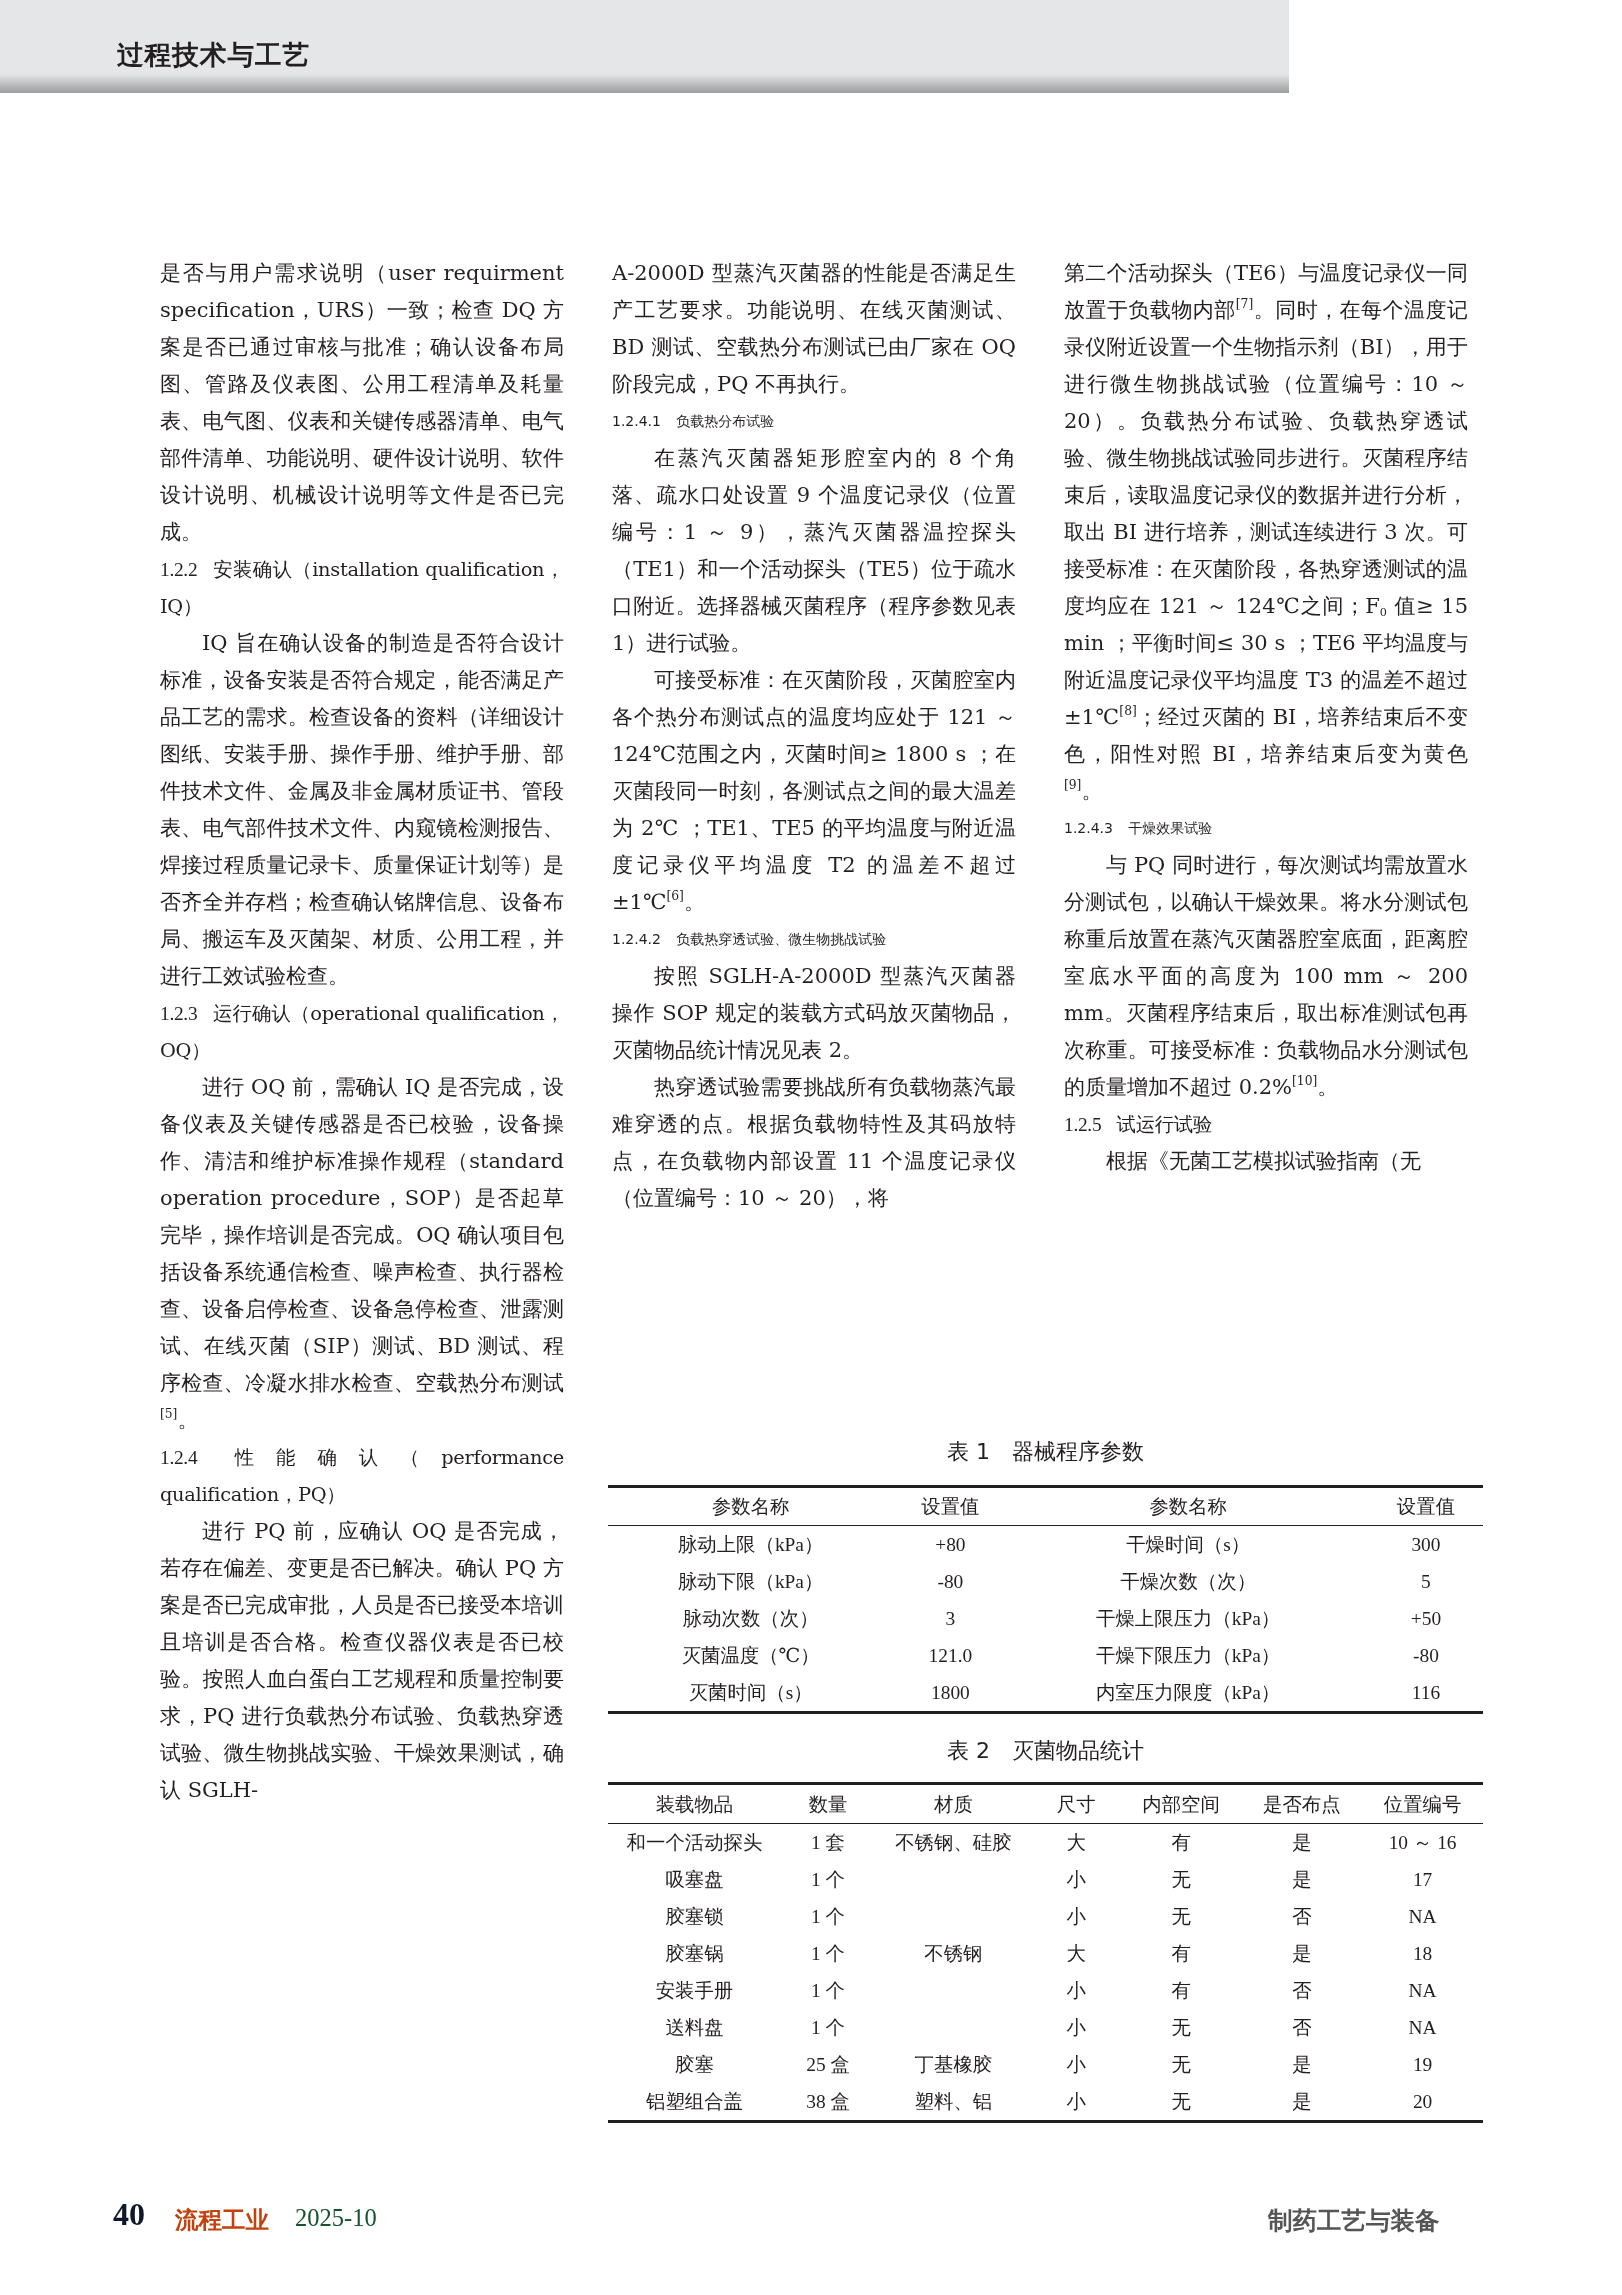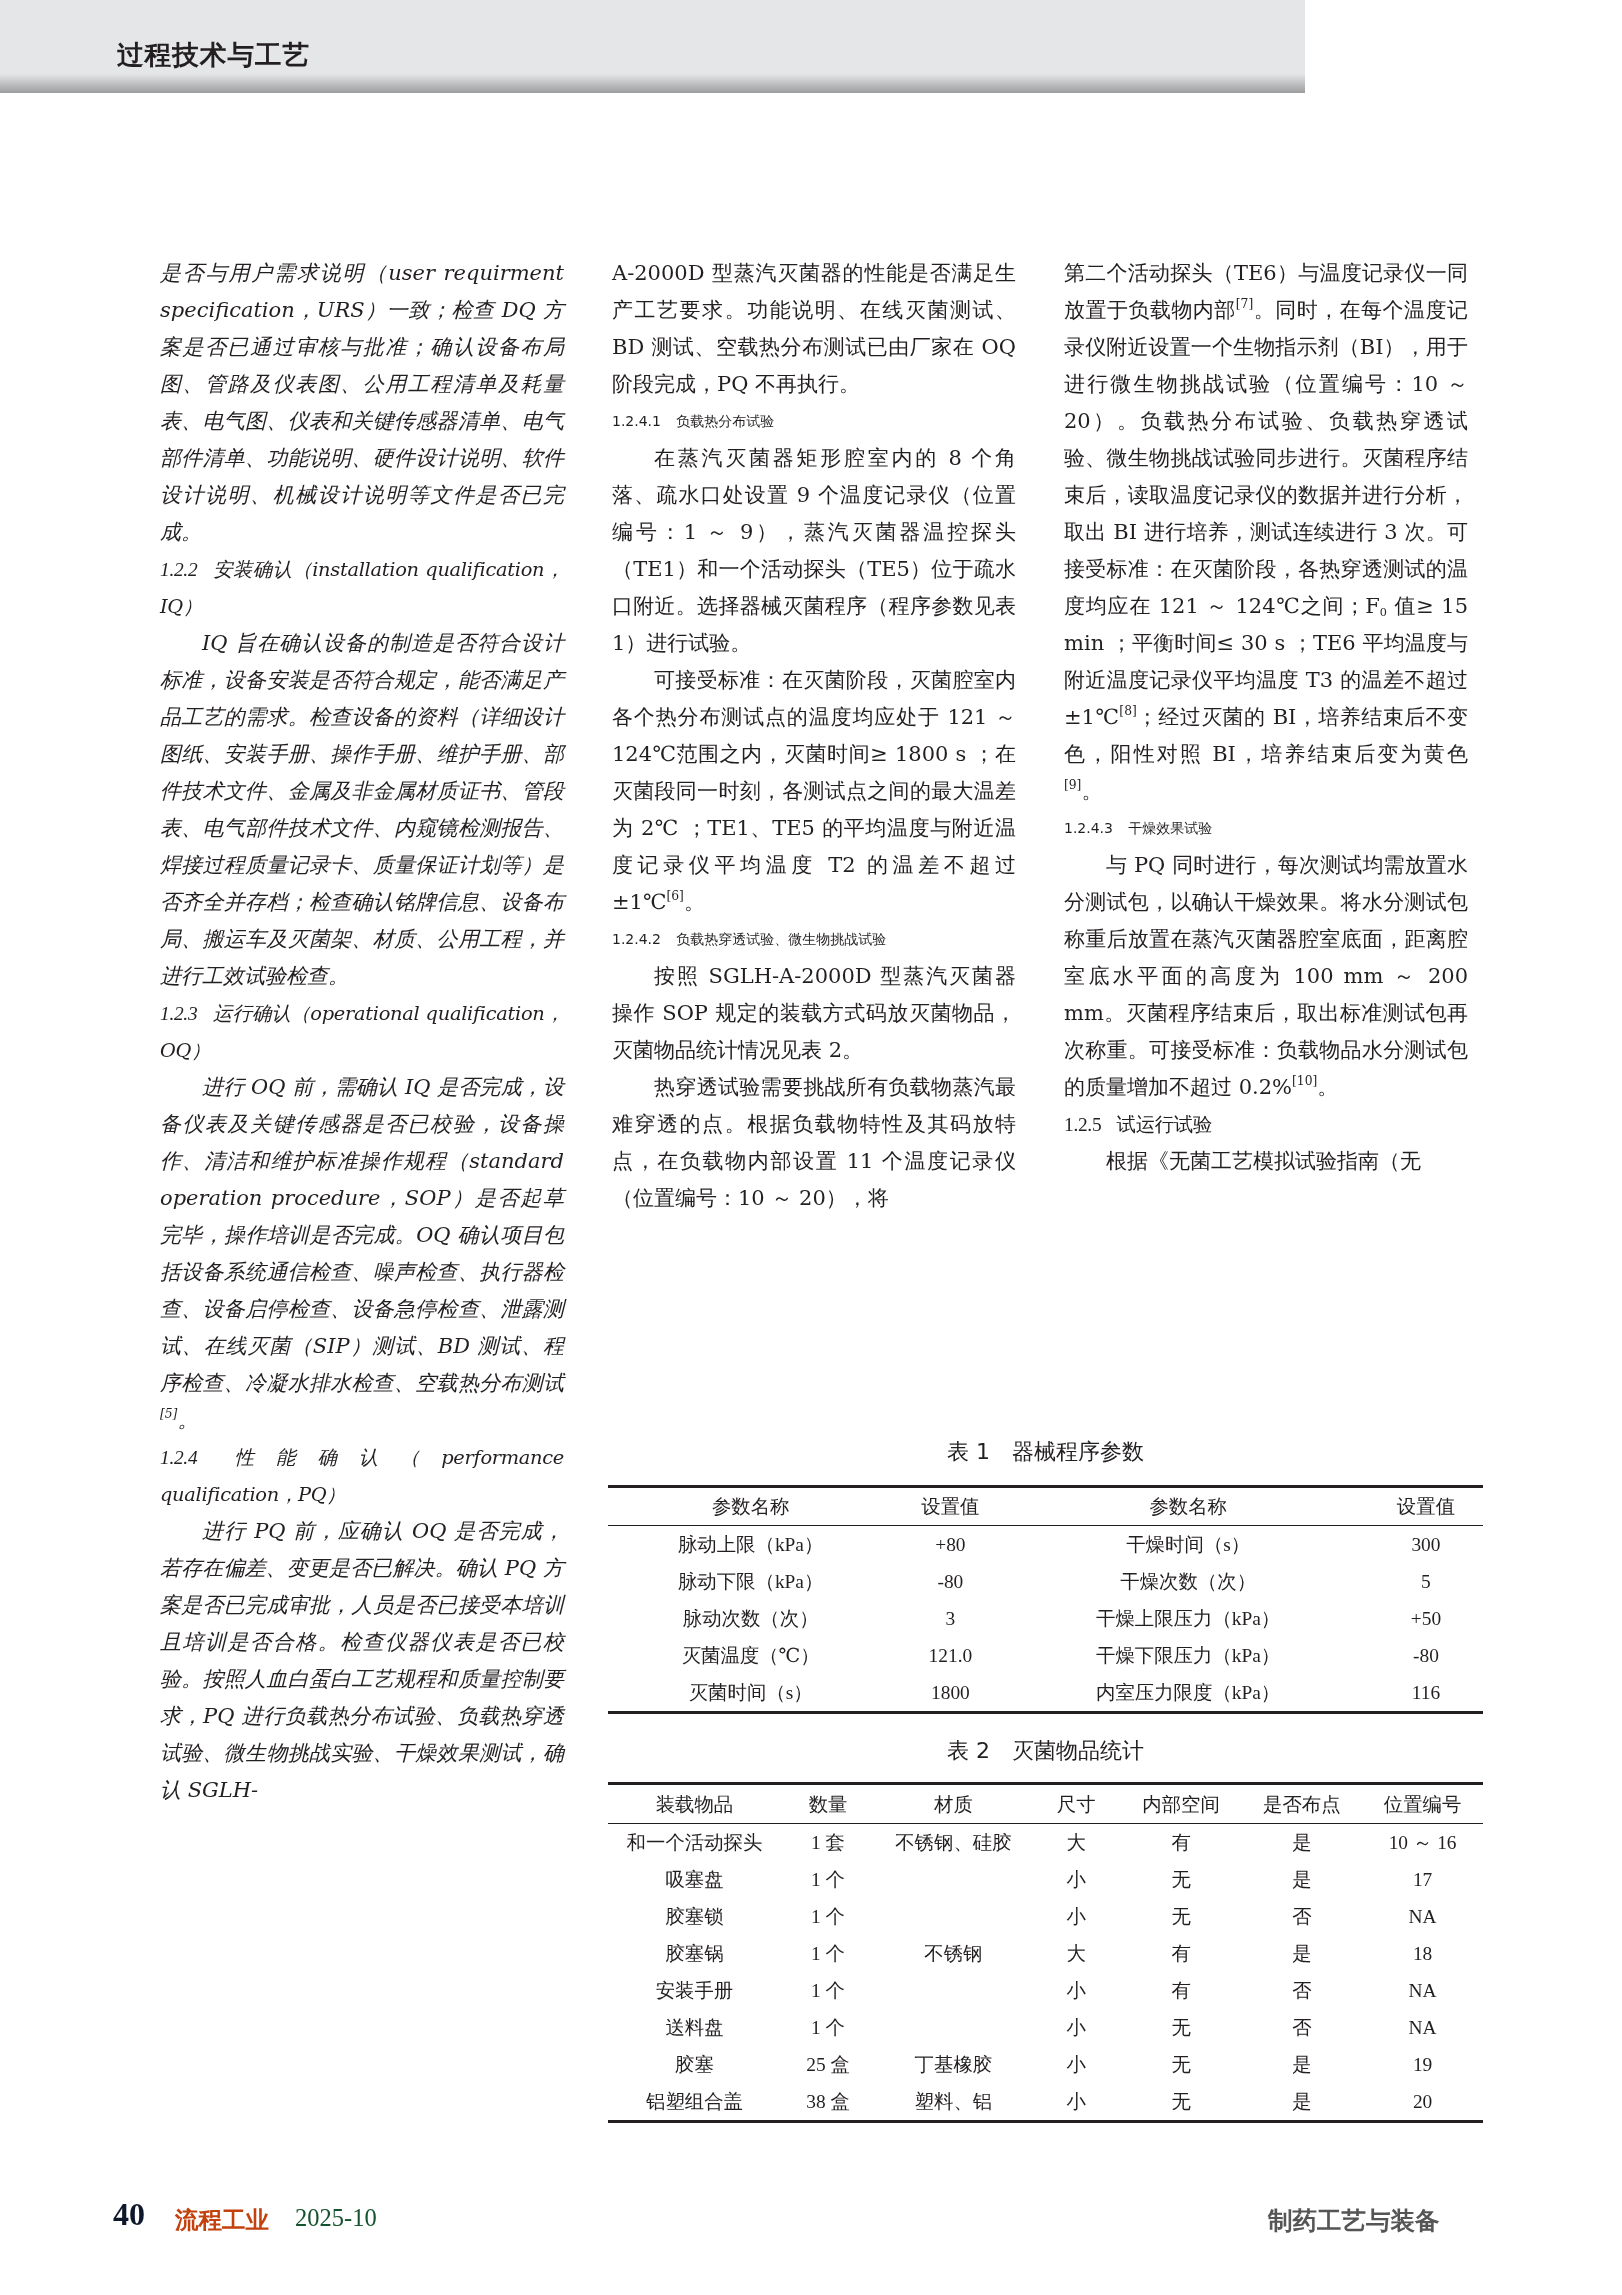--- a/index.html
+++ b/index.html
@@ -4,40 +4,39 @@
 <style>
   html, body { margin: 0; padding: 0; background: #ffffff; }
   body {
     width: 1623px; height: 2295px; position: relative; overflow: hidden;
     font-family: "DejaVu Serif", "Liberation Serif", serif;
     color: #231f20;
   }
   .header-band {
     position: absolute; left: 0; top: 0; width: 1289px; height: 93px;
     background: linear-gradient(to bottom, #e5e6e8 0px, #e5e6e8 74px, #c6c7c9 82px, #9c9d9f 93px);
-    padding-left: 16px;
   }
   .header-title {
     position: absolute; left: 117px; top: 37px;
     font-family: "DejaVu Sans", "Liberation Sans", sans-serif;
     font-weight: bold; font-size: 26.6px; letter-spacing: 1px; color: #231f20;
   }
   .col {
     position: absolute; top: 255px; width: 404px;
     font-size: 21px; line-height: 37px; text-align: justify;
   }
   .col p { margin: 0; }
   .indent { text-indent: 2em; }
   .sec { font-size: 19.4px; letter-spacing: -0.3px; }
   .sec-num { font-family: "Liberation Serif", serif; margin-right: 15.3px; }
   .sec-sans { font-family: "DejaVu Sans", "Liberation Sans", sans-serif; font-size: 14px; }
   .sec-sans .sec-num { font-family: "DejaVu Sans", "Liberation Sans", sans-serif; }
   sup { font-size: 12.3px; line-height: 0; vertical-align: 9.2px; }
   sub { font-size: 11.2px; line-height: 0; vertical-align: -3.1px; }
-  #col1 { left: 160px; font-style: italic; }
+  #col1 { left: 160px; }
   #col2 { left: 612px; height: 1227px; }
   #col3 { left: 1064px; }
 
   .tbl-title {
     position: absolute; left: 608px; width: 875px; text-align: center;
     font-family: "DejaVu Sans", "Liberation Sans", sans-serif; font-size: 22px; color: #231f20;
   }
   table.data {
     position: absolute; left: 608px; width: 875px; border-collapse: collapse;
     font-family: "Liberation Serif", "DejaVu Serif", serif; font-size: 19.4px; color: #231f20;

